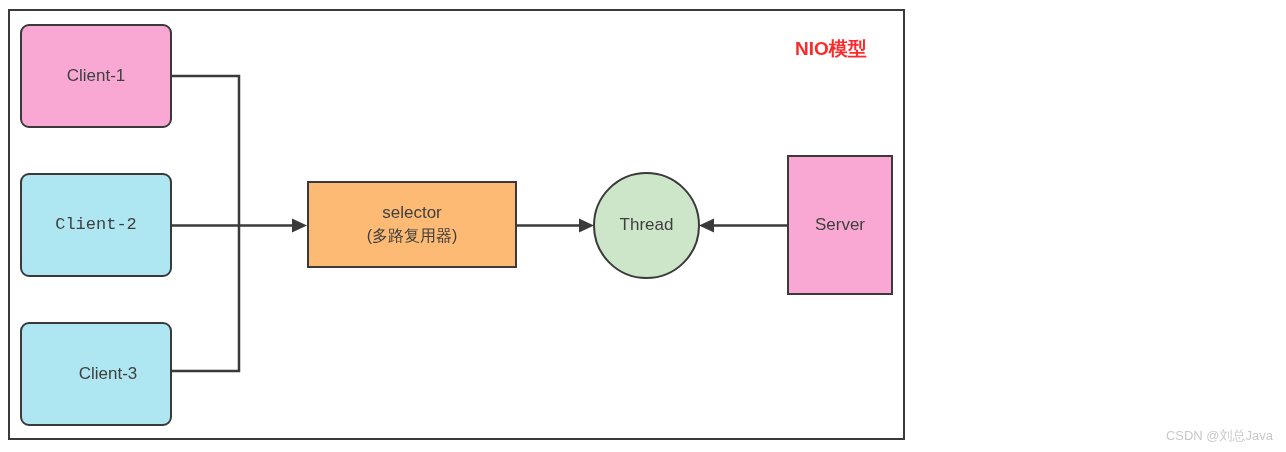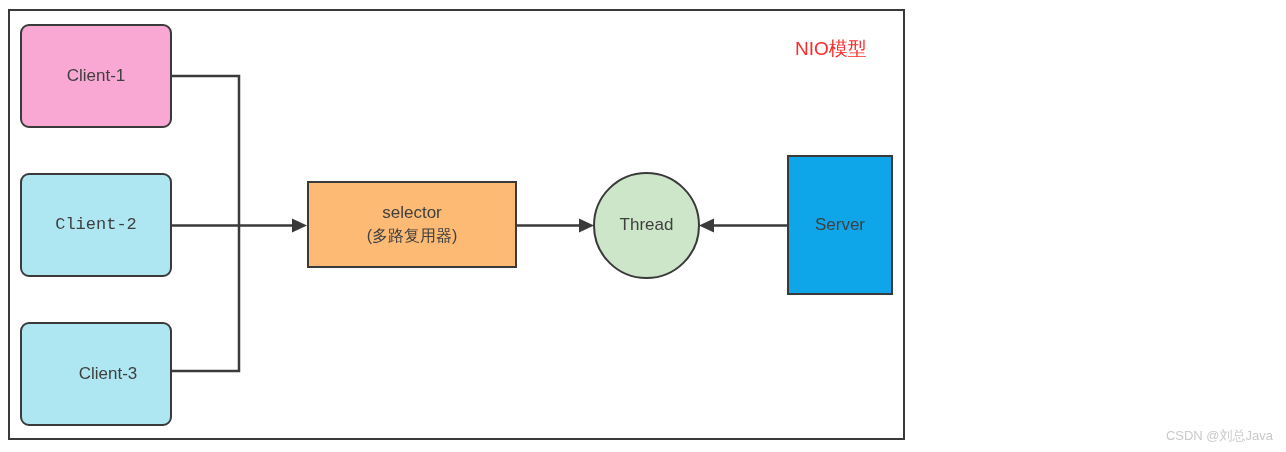--- a/index.html
+++ b/index.html
@@ -61,21 +61,21 @@
   .server {
     left: 787px; top: 155px;
     width: 106px; height: 140px;
     background: #e2c6e8;
   }
   .diagram-title {
     position: absolute;
     left: 795px; top: 36px;
     z-index: 2;
     font-size: 19px;
-    font-weight: normal;
+    font-weight: bold;
     color: #fb2b2b;
     white-space: nowrap;
   }
   .watermark {
     position: absolute;
     right: 13px; top: 427px;
     font-size: 13px;
     color: #c9c9c9;
     white-space: nowrap;
     z-index: 2;
@@ -114,19 +114,19 @@
 
 <div class="node selector" style="background-color: #fdba74;">
   <span>selector</span>
   <span class="sublabel">(多路复用器)</span>
 </div>
 
 <div class="node thread" style="background-color: rgb(205, 230, 201);">
   <span>Thread</span>
 </div>
 
-<div class="node server" style="background-color: #0ea5e9; text-align: center;">
+<div class="node server" style="background-color: #f9a8d4; text-align: center;">
   <span>Server</span>
 </div>
 
 <div class="diagram-title">NIO模型</div>
 
 <div class="watermark">CSDN @刘总Java</div>
 
 </body></html>

